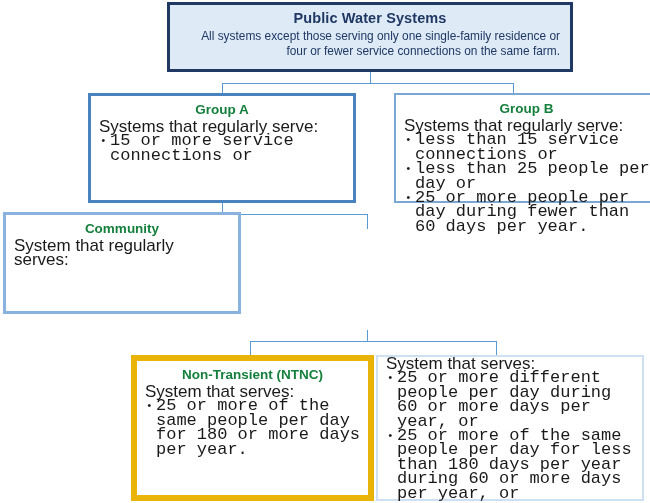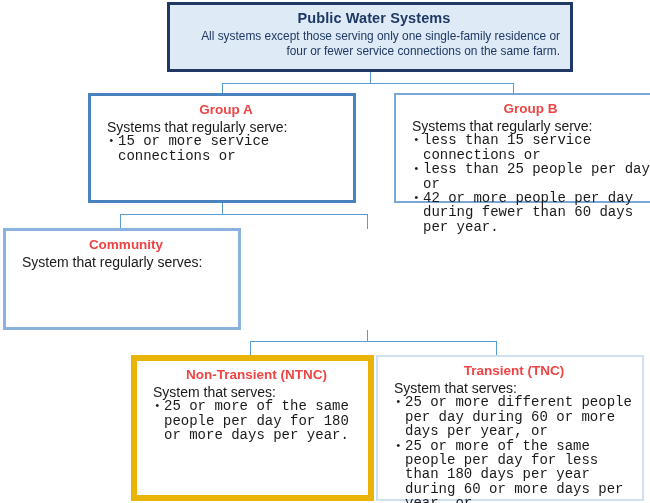--- a/index.html
+++ b/index.html
@@ -19,32 +19,31 @@
     position: absolute;
     left: 0; top: 0;
     width: 650px;
     height: 503px;
   }
   .box {
     position: absolute;
     box-sizing: border-box;
     background: #ffffff;
     z-index: 2;
-    padding-left: 8px;
   }
   .box .title {
     text-align: center;
     font-weight: bold;
     font-size: 13.5px;
     line-height: 17px;
-    color: #ef4444;
+    color: #15803d;
     margin: 5px 4px 2px 4px;
   }
   .box .body {
-    font-size: 14px;
+    font-size: 17px;
     line-height: 14.4px;
     color: #1a1a1a;
     margin: 0 7px 0 8px;
   }
   .box .lead {
     margin: 0 0 0 0;
   }
   .box ul {
     list-style: none;
     margin: 0;
@@ -93,21 +92,21 @@
     border: 3px solid #4a81bf;
   }
   #group-b-box {
     left: 394px; top: 93px;
     width: 265px; height: 110px;
     border: 2px solid #7ba7d7;
   }
 
   
   #community-box {
-    left: 3px; top: 228px;
+    left: 3px; top: 212px;
     width: 238px; height: 102px;
     border: 3px solid #89b2de;
   }
   #noncommunity-box {
     left: 244px; top: 228px;
     width: 247px; height: 102px;
     border: 2px solid #9dc3e6;
   }
 
   
@@ -166,21 +165,21 @@
     </div>
   </div>
 
   <div class="box" id="group-b-box">
     <div class="title">Group B</div>
     <div class="body">
       <div class="lead">Systems that regularly serve:</div>
       <ul>
         <li>less than 15 service connections or</li>
         <li>less than 25 people per day or</li>
-        <li>42 or more people per day during fewer than 60 days per year.</li>
+        <li>25 or more people per day during fewer than 60 days per year.</li>
       </ul>
     </div>
   </div>
 
   <div class="box" id="community-box">
     <div class="title">Community</div>
     <div class="body">
       <div class="lead">System that regularly serves:</div>
     </div>
   </div>
@@ -190,21 +189,20 @@
     <div class="title">Non-Transient (NTNC)</div>
     <div class="body">
       <div class="lead">System that serves:</div>
       <ul>
         <li>25 or more of the same people per day for 180 or more days per year.</li>
       </ul>
     </div>
   </div>
 
   <div class="box" id="tnc-box">
-    <div class="title">Transient (TNC)</div>
     <div class="body">
       <div class="lead">System that serves:</div>
       <ul>
         <li>25 or more different people per day during 60 or more days per year, or</li>
         <li>25 or more of the same people per day for less than 180 days per year during 60 or more days per year, or</li>
       </ul>
     </div>
   </div>
 
 </div>

